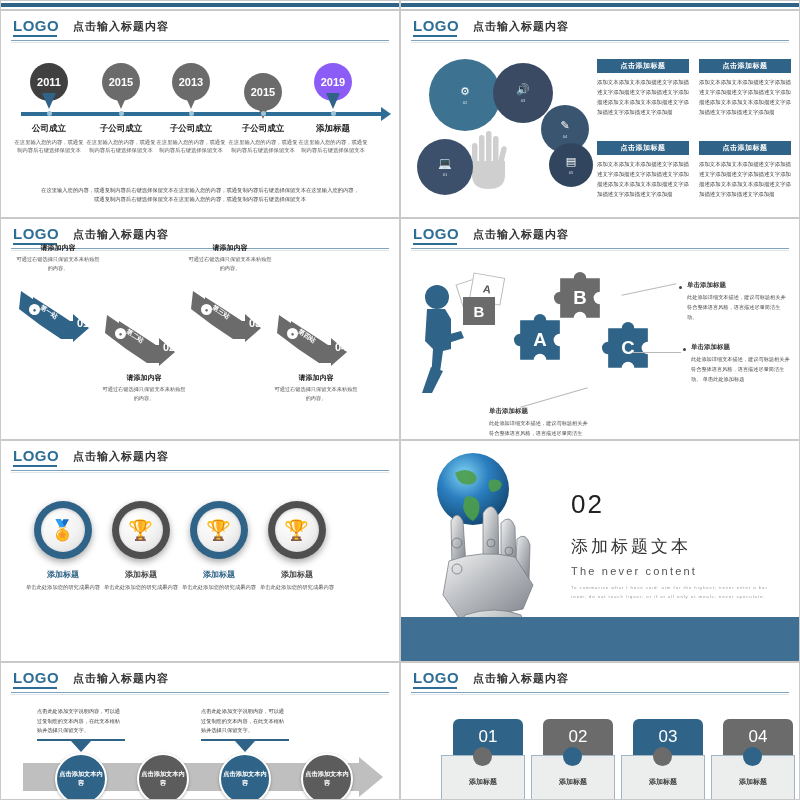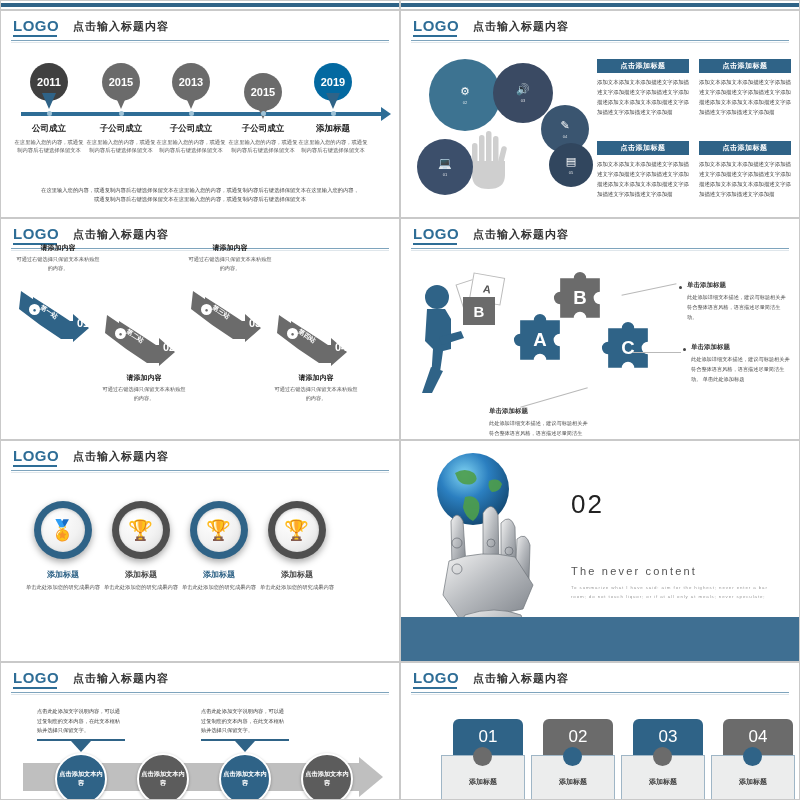--- a/index.html
+++ b/index.html
@@ -134,21 +134,21 @@
         </div>
         <div class="pin" style="left:171px;top:52px">
           <div class="ball" style="background:#6b6b6b">2013</div>
           <div class="tail" style="border-top-color:#6b6b6b"></div>
         </div>
         <div class="pin" style="left:243px;top:62px">
           <div class="ball" style="background:#6b6b6b">2015</div>
           <div class="tail" style="border-top-color:#6b6b6b"></div>
         </div>
         <div class="pin" style="left:313px;top:52px">
-          <div class="ball" style="background:#0369a1">2019</div>
+          <div class="ball" style="background:#8b5cf6">2019</div>
           <div class="tail" style="border-top-color:#2f6387"></div>
         </div>
       </div>
     <div id="s1cols">
         <div class="tdot" style="left:46px"></div>
         <div class="tcol" style="left:11px">
           <div class="t">公司成立</div>
           <div class="d">在这里输入您的内容，或通复制内容后右键选择保留文本</div>
         </div>
         <div class="tdot" style="left:118px"></div>
@@ -426,20 +426,21 @@
       </g>
       <g fill="none" stroke="#5d6269" stroke-width=".8" opacity=".8">
         <circle cx="36" cy="96" r="5"></circle>
           <circle cx="36" cy="122" r="5"></circle>
         <circle cx="70" cy="96" r="4"></circle>
           <circle cx="88" cy="104" r="4"></circle>
         <circle cx="72" cy="182" r="7"></circle>
       </g>
     </svg>
     <div class="s6num" style="left:170px;top:48px">02</div>
+    <div class="s6cn" style="left:170px;top:94px">添加标题文本</div>
     <div class="s6en" style="left:170px;top:124px">The never content</div>
     <div class="s6sm" style="left:170px;top:142px">To summarize what I have said: aim for the highest; never enter a bar room; do not touch liquor; or if at all only at meals; never speculate;</div>
     <div class="s6band"></div>
   </div>
 
   <div class="slide" id="s7">
     <div class="hdr">
       <div class="logo">LOGO</div>
       <div class="logoline"></div>
       <div class="htitle">点击输入标题内容</div>

